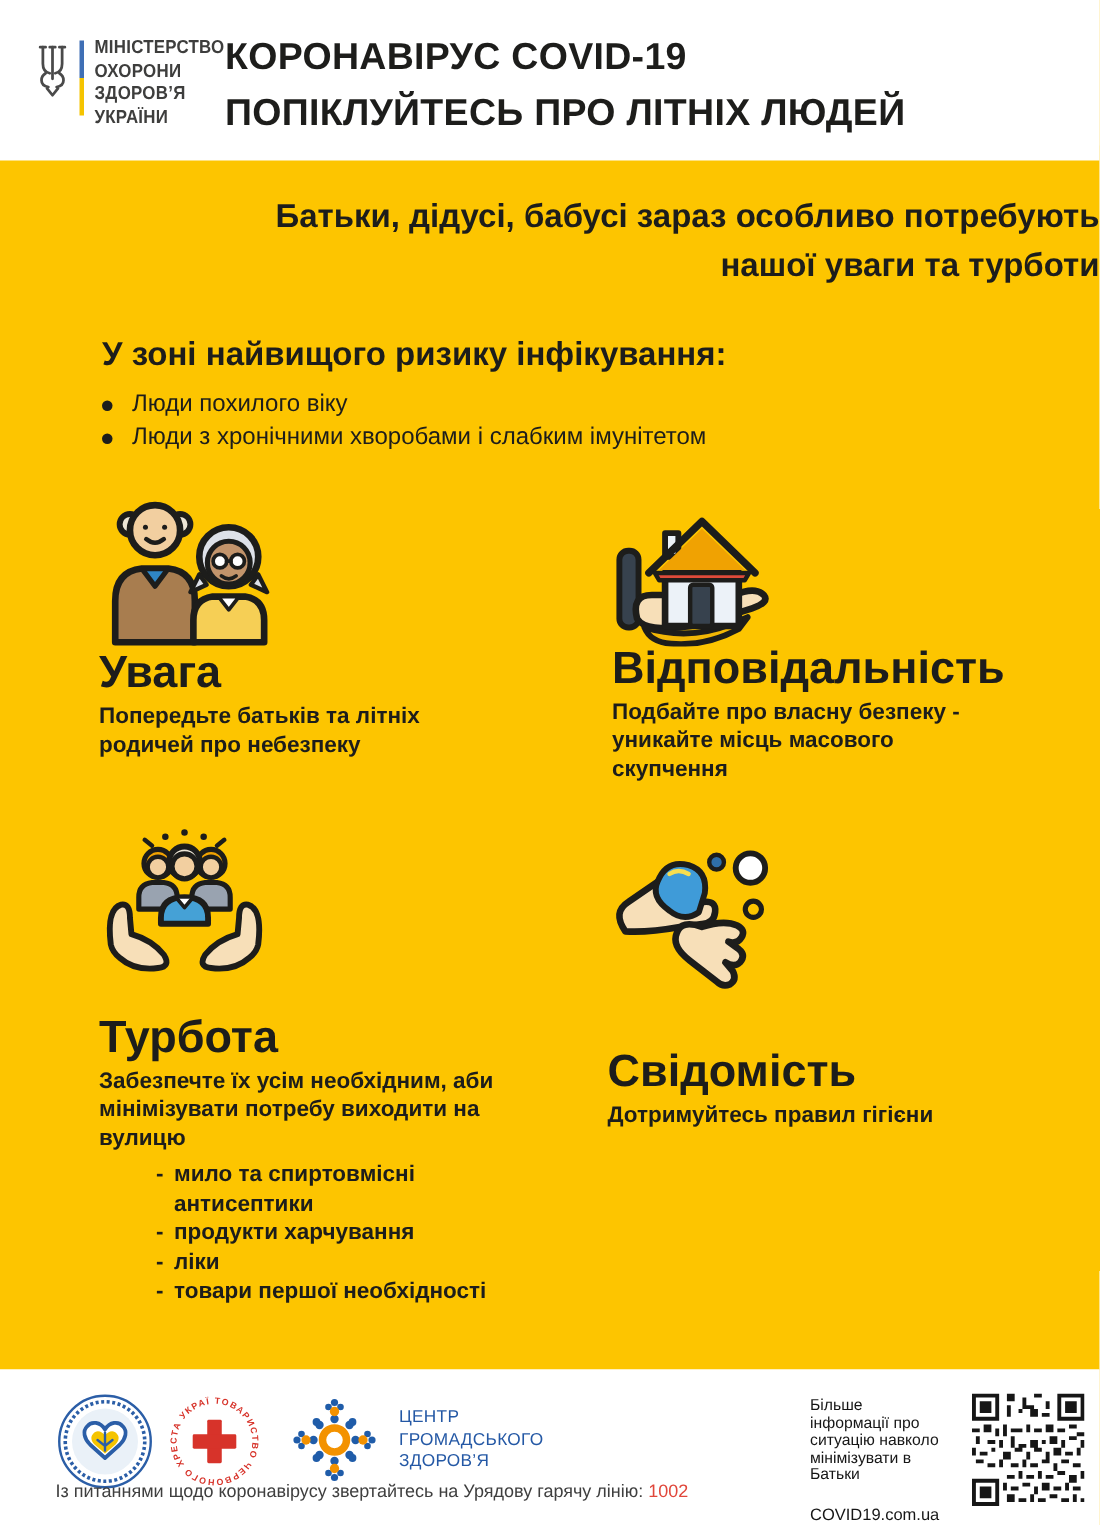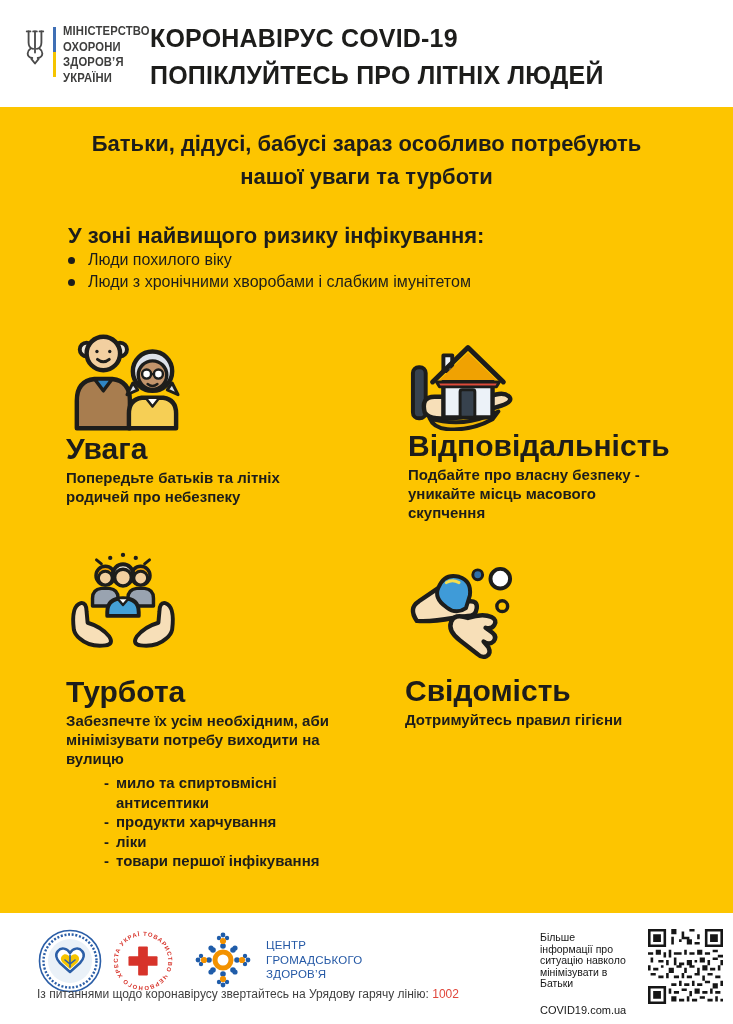--- a/index.html
+++ b/index.html
@@ -9,40 +9,40 @@
   .header{position:absolute;top:0;left:0;right:0;height:97px;background:#fff}
   .ministry{position:absolute;left:24px;top:24px;display:flex;gap:7px;align-items:flex-start}
   .divider{width:3px;height:50px;margin-top:3px;display:flex;flex-direction:column}
   .divider .top{flex:1;background:#3F6FB5}
   .divider .bot{flex:1;background:#F5C400}
   .min-text{font-size:12.5px;font-weight:700;color:#3E3E3D;line-height:15.5px;
             transform:scaleX(.9);transform-origin:left top;letter-spacing:.2px;white-space:nowrap}
   .title{position:absolute;left:150px;top:20px;font-size:25px;font-weight:800;
          line-height:37px;letter-spacing:.2px;white-space:nowrap}
   .yellow{position:absolute;top:107px;left:0;right:0;height:806px;background:var(--yellow,#FDC500)}
-  .banner{position:absolute;top:20px;left:0;right:0;text-align:center;
+  .banner{position:absolute;top:20px;left:0;right:0;text-align:right;
           font-size:22px;font-weight:800;line-height:33px}
   .risk{position:absolute;left:68px;top:116px}
   .risk h3{font-size:22px;font-weight:800;line-height:26px}
-  .risk ul{list-style:none;}
+  .risk ul{list-style:none;margin-top:10px}
   .risk li{display:flex;align-items:center;gap:13px;height:22px;font-size:16px;font-weight:500}
   .dot{width:7px;height:7px;border-radius:50%;background:var(--ink,#1D1D1B);flex:none}
   .item{position:absolute}
   .icon-box{height:112px;display:flex;align-items:flex-end}
   .item h2{font-size:30px;font-weight:800;line-height:30px}
   .item p{font-size:15px;font-weight:700;line-height:19px;margin-top:4px}
   #item1{left:66px;top:215px;width:250px}
   #item2{left:408px;top:212px;width:248px}
   #item3{left:66px;top:448px;width:300px}
   #item3 h2{margin-top:10px}
   #item3 p{width:280px}
   #item3 ul{list-style:none;margin-top:5px;padding-left:38px}
   #item3 li{display:flex;gap:7px;font-size:15px;font-weight:700;line-height:19.5px}
   #item4{left:405px;top:449px;width:300px}
-  #item4 h2{margin-top:8px}
+  #item4 h2{margin-top:32px}
   .footer{position:absolute;top:913px;left:0;right:0;height:111px;background:#fff}
   .emblem{position:absolute;left:38px;top:16px}
   .redcross{position:absolute;left:112px;top:17px}
   .phc{position:absolute;left:190px;top:14px;display:flex;gap:10px;align-items:center}
   .phc-text{font-size:11.5px;font-weight:400;color:var(--blue,#2458A5);line-height:14.5px;letter-spacing:.2px}
   .info{position:absolute;left:540px;top:19px;font-size:10.5px;font-weight:400;line-height:11.5px;color:#161616}
   .info .site{font-size:11px;margin-top:15px}
   .qr{position:absolute;left:648px;top:16px}
   .hotline{position:absolute;left:37px;top:74px;font-size:12px;color:#3F3F3F;white-space:nowrap}
   .hotline .red{color:var(--red,#E0473B)}
@@ -183,21 +183,21 @@
       <li>
           <span>-</span>
           <span>продукти харчування</span>
         </li>
       <li>
           <span>-</span>
           <span>ліки</span>
         </li>
       <li>
           <span>-</span>
-          <span>товари першої інфікування</span>
+          <span>товари першої необхідності</span>
         </li>
     </ul>
   </div>
 
   <div class="item" id="item4">
     <div class="icon-box">
       <svg width="116" height="104" viewBox="0 0 118 106">
         <g stroke="#1D1D1B" stroke-linecap="round" stroke-linejoin="round">
           <circle cx="97" cy="15" r="10" fill="#FFFFFF" stroke-width="4"></circle>
           <circle cx="74" cy="11" r="5" fill="#2F6FA8" stroke-width="3"></circle>

